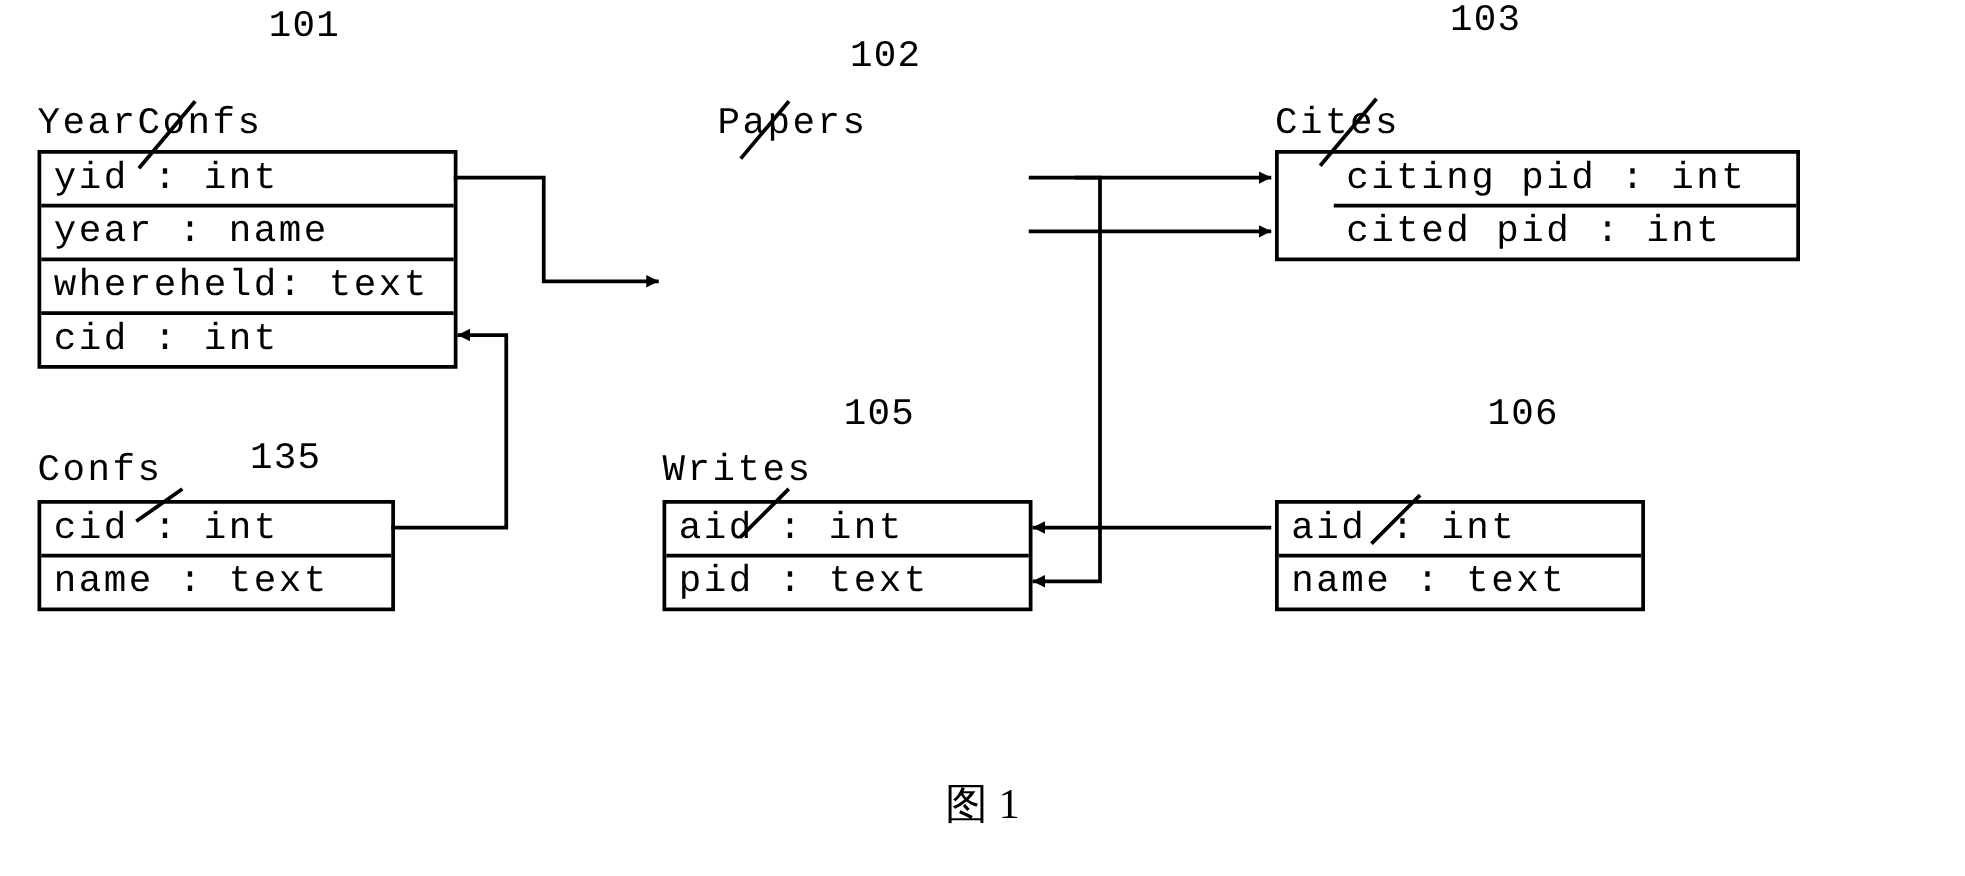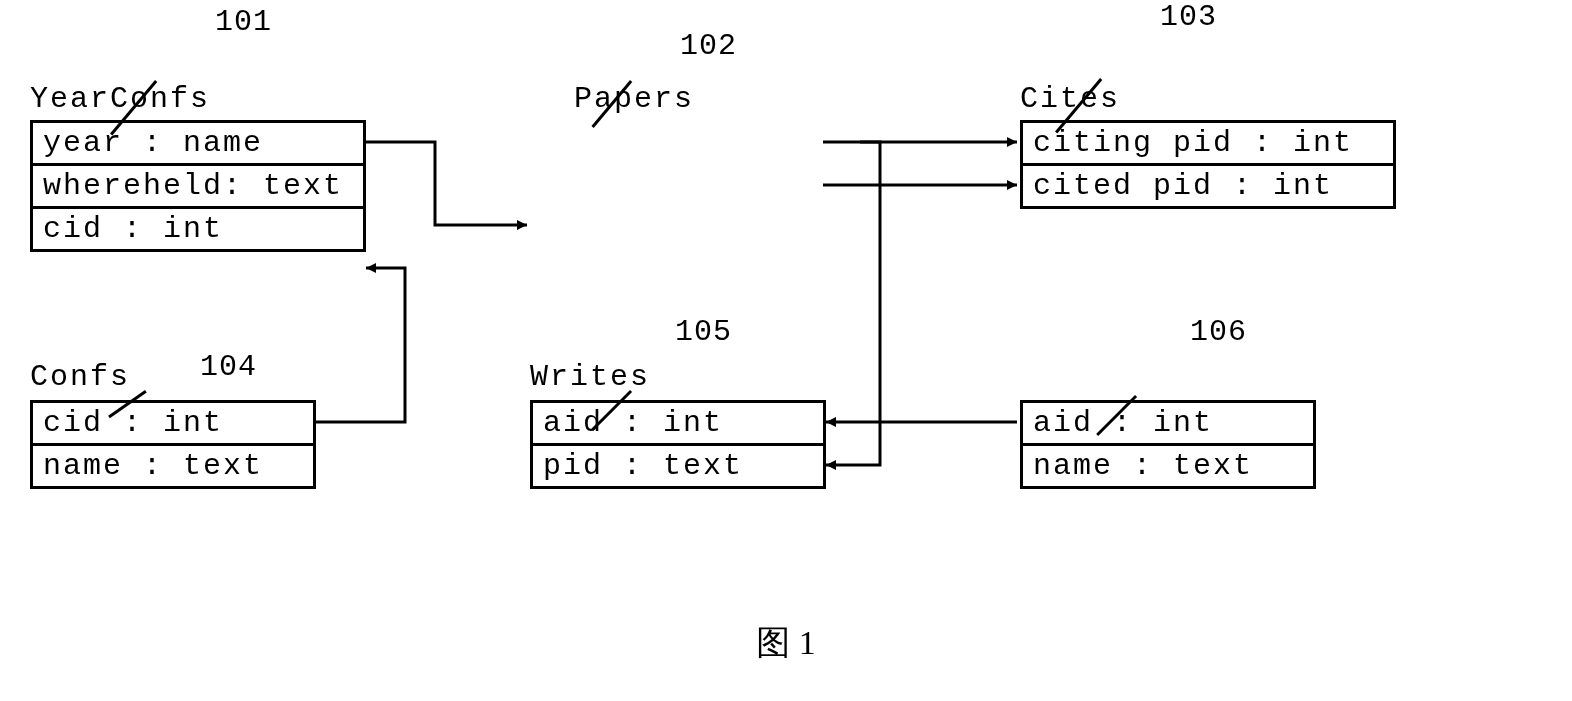--- a/index.html
+++ b/index.html
@@ -70,52 +70,53 @@
 
 <div class="ref-label" style="left:215px; top:5px;">101</div>
 <div class="ref-line" style="left:155px; top:80px; height:70px; transform: rotate(40deg);"></div>
 
 <div class="ref-label" style="left:680px; top:18px;margin-top:11px;">102</div>
 <div class="ref-line" style="left:630px; top:80px; height:60px; transform: rotate(40deg);"></div>
 
 <div class="ref-label" style="left:1160px; top:0px;">103</div>
 <div class="ref-line" style="left:1100px; top:78px; height:70px; transform: rotate(40deg);"></div>
 
-<div class="ref-label" style="left:200px; top:350px;">104</div>
+<div class="ref-label" style="left:200px; top:350px;">135</div>
 <div class="ref-line" style="left:145px; top:390px; height:45px; transform: rotate(55deg);"></div>
 
 <div class="ref-label" style="left:675px; top:315px;">105</div>
 <div class="ref-line" style="left:630px; top:390px; height:55px; transform: rotate(45deg);"></div>
 
 <div class="ref-label" style="left:1190px; top:315px;">106</div>
 <div class="ref-line" style="left:1135px; top:395px; height:55px; transform: rotate(45deg);"></div>
 
 <div class="title" style="left:30px; top:82px;">YearConfs</div>
 <div class="entity" style="left:30px; top:120px; width:330px;">
+  <div class="row">yid : int</div>
   <div class="row">year : name</div>
   <div class="row">whereheld: text</div>
   <div class="row">cid : int</div>
 </div>
 
 <div class="title" style="left:30px; top:360px;">Confs</div>
 <div class="entity" style="left:30px; top:400px; width:280px;">
   <div class="row">cid : int</div>
   <div class="row">name : text</div>
 </div>
 
 <div class="title" style="left:530px; top:82px;margin-left:44px;">Papers</div>
 
 <div class="title" style="left:530px; top:360px;">Writes</div>
 <div class="entity" style="left:530px; top:400px; width:290px;">
   <div class="row">aid : int</div>
   <div class="row">pid : text</div>
 </div>
 
 <div class="title" style="left:1020px; top:82px;">Cites</div>
-<div class="entity" style="left:1020px; top:120px; width:370px;">
+<div class="entity" style="left:1020px; top:120px; width:370px;padding-left:44px;">
   <div class="row">citing pid : int</div>
   <div class="row">cited pid : int</div>
 </div>
 
 <div class="entity" style="left:1020px; top:400px; width:290px;">
   <div class="row">aid : int</div>
   <div class="row">name : text</div>
 </div>
 
 <svg class="connections" viewBox="0 0 1572 701">

